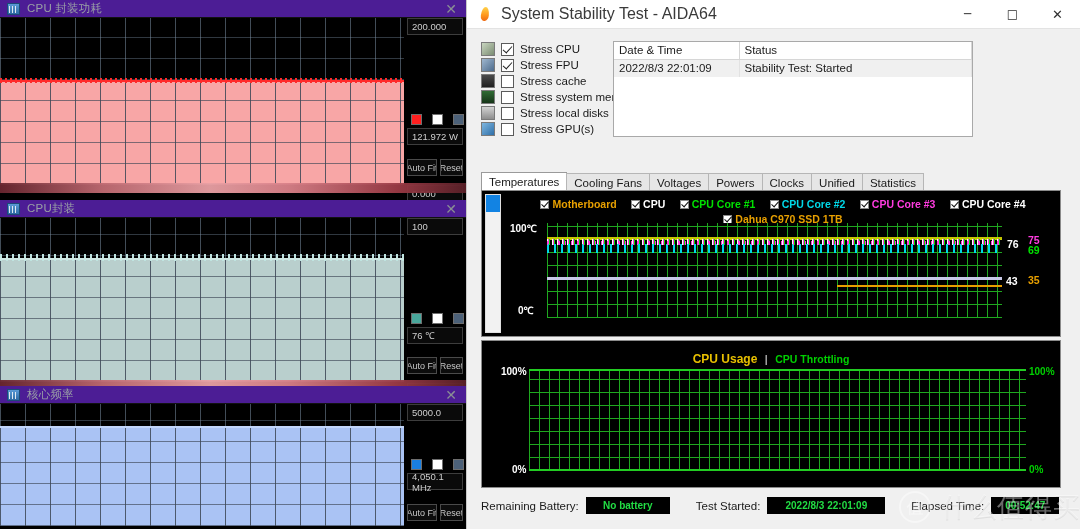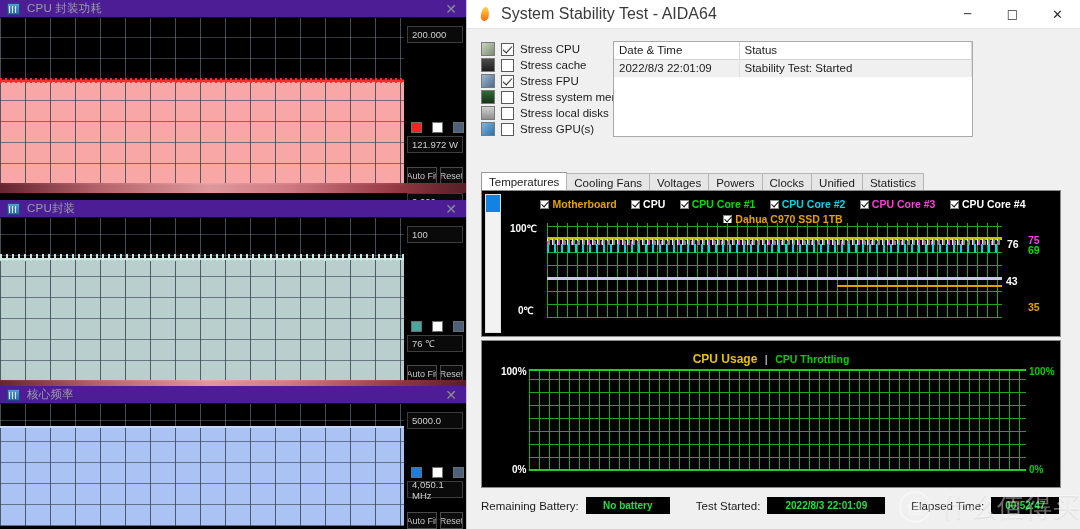--- a/index.html
+++ b/index.html
@@ -53,21 +53,21 @@
     position: absolute; inset: 0;
     background-image:
       repeating-linear-gradient(90deg, rgba(60,70,85,.85) 0 1px, transparent 1px 25px),
       repeating-linear-gradient(0deg, rgba(60,70,85,.65) 0 1px, transparent 1px 21px);
   }
   .jag { position: absolute; left:0; right:0; }
 
   
   .side-col {
     width: 62px; flex: 0 0 62px; background: #000;
-    position: relative; padding-top: 8px;
+    position: relative; padding-top: 0;
   }
   .val-box {
     height: 17px; margin: 0 3px 0 3px;
     border: 1px solid #3d3d3d; background: #0a0a0a;
     color: #cfcfcf; font-size: 9.5px;
     display: flex; align-items: center; padding-left: 4px;
     font-family: "Liberation Sans", sans-serif;
   }
   .swatch-row { display: flex; gap: 10px; margin: 0 0 3px 7px; }
   .swatch { width: 11px; height: 11px; border: 1px solid #6e6e6e; }
@@ -356,28 +356,28 @@
 
     <div class="aida-body">
 
       <div class="chk-panel">
         <div class="chk-row">
           <span class="chk-ico cpu"></span>
           <span class="checkbox on"></span>
           <span class="chk-label">Stress CPU</span>
         </div>
         <div class="chk-row">
+          <span class="chk-ico fpu"></span>
+          <span class="checkbox on"></span>
+          <span class="chk-label">Stress FPU</span>
+        </div>
+        <div class="chk-row">
           <span class="chk-ico cache"></span>
           <span class="checkbox"></span>
           <span class="chk-label">Stress cache</span>
-        </div>
-        <div class="chk-row">
-          <span class="chk-ico fpu"></span>
-          <span class="checkbox on"></span>
-          <span class="chk-label">Stress FPU</span>
         </div>
         <div class="chk-row">
           <span class="chk-ico mem"></span>
           <span class="checkbox"></span>
           <span class="chk-label">Stress system memory</span>
         </div>
         <div class="chk-row">
           <span class="chk-ico disk"></span>
           <span class="checkbox"></span>
           <span class="chk-label">Stress local disks</span>
@@ -445,21 +445,21 @@
 
           <div style="position:absolute; left:0; right:0; top:54px; height:3px; background:#c9c9e8;"></div>
 
           <div style="position:absolute; left:290px; right:0; top:62px; height:2px; background:#e8a000;"></div>
         </div>
 
         <span class="rv" style="left:525px; top:47px; color:#ffffff;">76</span>
         <span class="rv" style="left:546px; top:43px; color:#ff3ce0;">75</span>
         <span class="rv" style="left:546px; top:53px; color:#00e000;">69</span>
         <span class="rv" style="left:524px; top:84px; color:#ffffff;">43</span>
-        <span class="rv" style="left:546px; top:110px; color:#e8a000;">35</span>
+        <span class="rv" style="left:546px; top:83px; color:#e8a000;">35</span>
       </div>
 
       <div class="graph-black" id="usage-graph">
         <div style="position:absolute; left:0; right:0; top:8px; text-align:center;">
           <span style="color:#e8c000; font-size:12px; font-weight:bold;">CPU Usage</span>
           <span style="color:#b0b0b0; font-size:10.5px; font-weight:bold; margin:0 3px;">|</span>
           <span style="color:#00d000; font-size:10.5px; font-weight:bold;">CPU Throttling</span>
         </div>
 
         <span class="axis-lbl" style="left:19px; top:25px;">100%</span>

